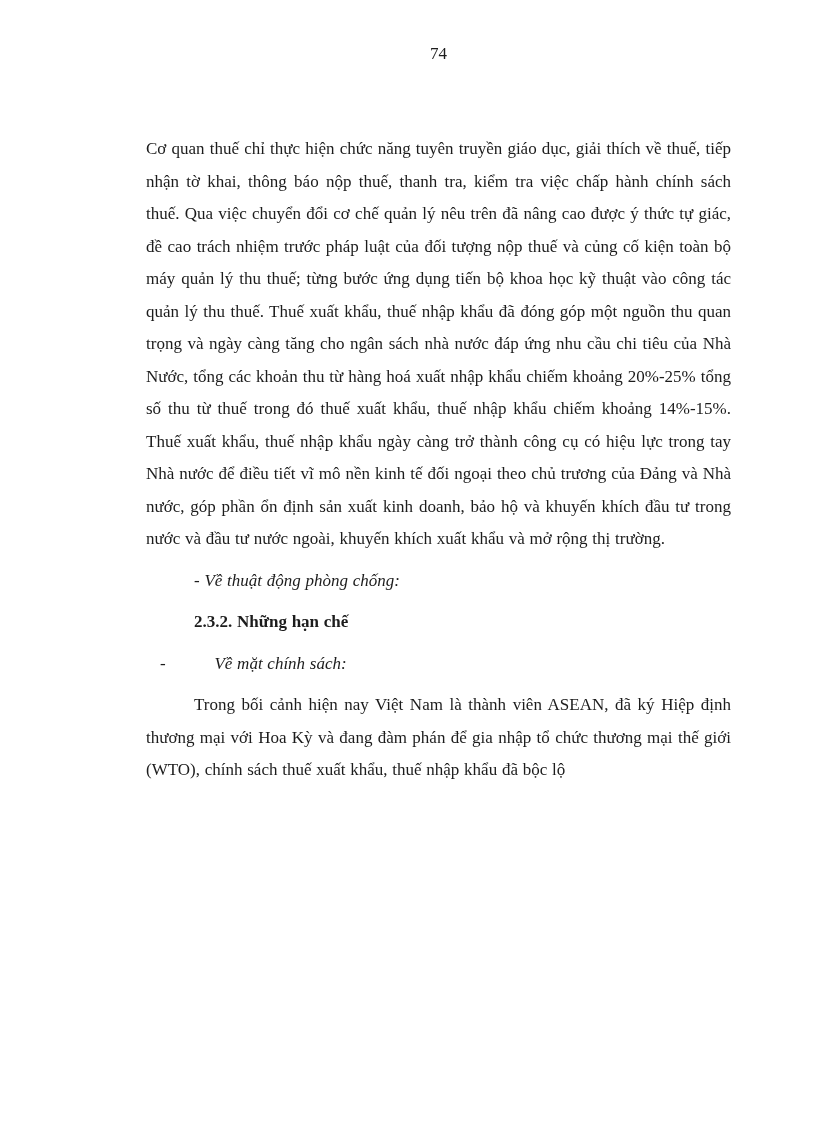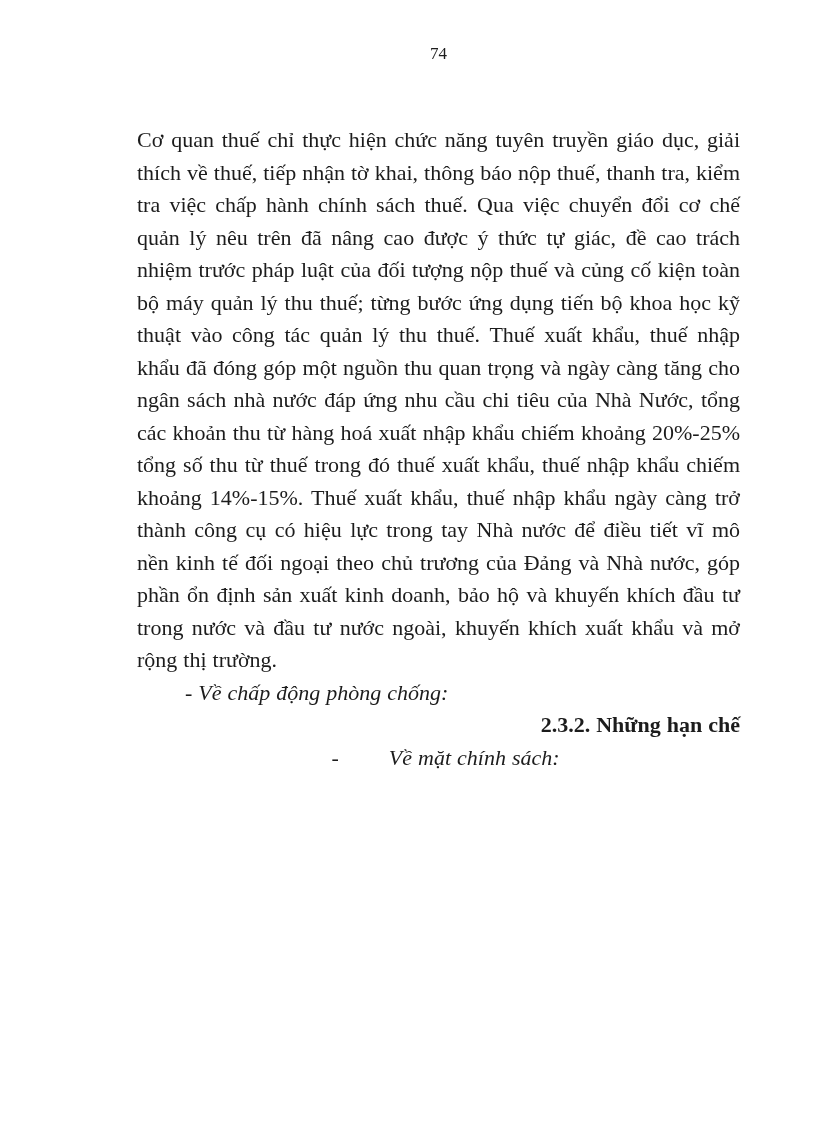--- a/index.html
+++ b/index.html
@@ -24,41 +24,41 @@
     text-align: center;
     font-size: 17px;
   }
   .content {
     position: absolute;
     top: 124px;
     left: 137px;
     width: 603px;
   }
   .content p {
-    margin: 0;
-    font-size: 22px;
+    margin: 9px;
+    font-size: 17px;
     line-height: 32.5px;
     text-align: justify;
     word-spacing: 0.5px;
   }
   p.body-flush { text-indent: 0; }
   p.body-indent { text-indent: 48px; }
   p.italic-heading {
     font-style: italic;
     text-indent: 48px;
     text-align: left;
   }
   p.bold-heading {
     font-weight: bold;
     text-indent: 48px;
-    text-align: right;
+    text-align: left;
   }
   p.italic-list {
     font-style: italic;
-    text-align: center;
+    text-align: left;
     text-indent: 0;
   }
   p.italic-list .dash {
     display: inline-block;
     margin-left: 14px;
   }
   p.italic-list .label {
     display: inline-block;
     margin-left: 44px;
   }
@@ -74,29 +74,30 @@
 <body>
 
 <div class="page">
 
   <div class="page-number">74</div>
 
   <div class="content">
 
     <p class="body-flush">Cơ quan thuế chỉ thực hiện chức năng tuyên truyền giáo dục, giải thích về thuế, tiếp nhận tờ khai, thông báo nộp thuế, thanh tra, kiểm tra việc chấp hành chính sách thuế. Qua việc chuyển đổi cơ chế quản lý nêu trên đã nâng cao được ý thức tự giác, đề cao trách nhiệm trước pháp luật của đối tượng nộp thuế và củng cố kiện toàn bộ máy quản lý thu thuế; từng bước ứng dụng tiến bộ khoa học kỹ thuật vào công tác quản lý thu thuế. Thuế xuất khẩu, thuế nhập khẩu đã đóng góp một nguồn thu quan trọng và ngày càng tăng cho ngân sách nhà nước đáp ứng nhu cầu chi tiêu của Nhà Nước, tổng các khoản thu từ hàng hoá xuất nhập khẩu chiếm khoảng 20%-25% tổng số thu từ thuế trong đó thuế xuất khẩu, thuế nhập khẩu chiếm khoảng 14%-15%. Thuế xuất khẩu, thuế nhập khẩu ngày càng trở thành công cụ có hiệu lực trong tay Nhà nước để điều tiết vĩ mô nền kinh tế đối ngoại theo chủ trương của Đảng và Nhà nước, góp phần ổn định sản xuất kinh doanh, bảo hộ và khuyến khích đầu tư trong nước và đầu tư nước ngoài, khuyến khích xuất khẩu và mở rộng thị trường.</p>
 
-    <p class="italic-heading">- Về chấp động phòng chống:</p>
+    <p class="italic-heading">- Về thuật động phòng chống:</p>
 
 
     <p class="bold-heading">2.3.2. Những hạn chế</p>
 
 
     <p class="italic-list">
       <span class="dash">-</span>
       <span class="label">Về mặt chính sách:</span>
     </p>
 
+    <p class="body-indent">Trong bối cảnh hiện nay Việt Nam là thành viên ASEAN, đã ký Hiệp định thương mại với Hoa Kỳ và đang đàm phán để gia nhập tổ chức thương mại thế giới (WTO), chính sách thuế xuất khẩu, thuế nhập khẩu đã bộc lộ</p>
 
   </div>
 
   <div class="bottom-divider"></div>
 
 </div>
 
 </body></html>

